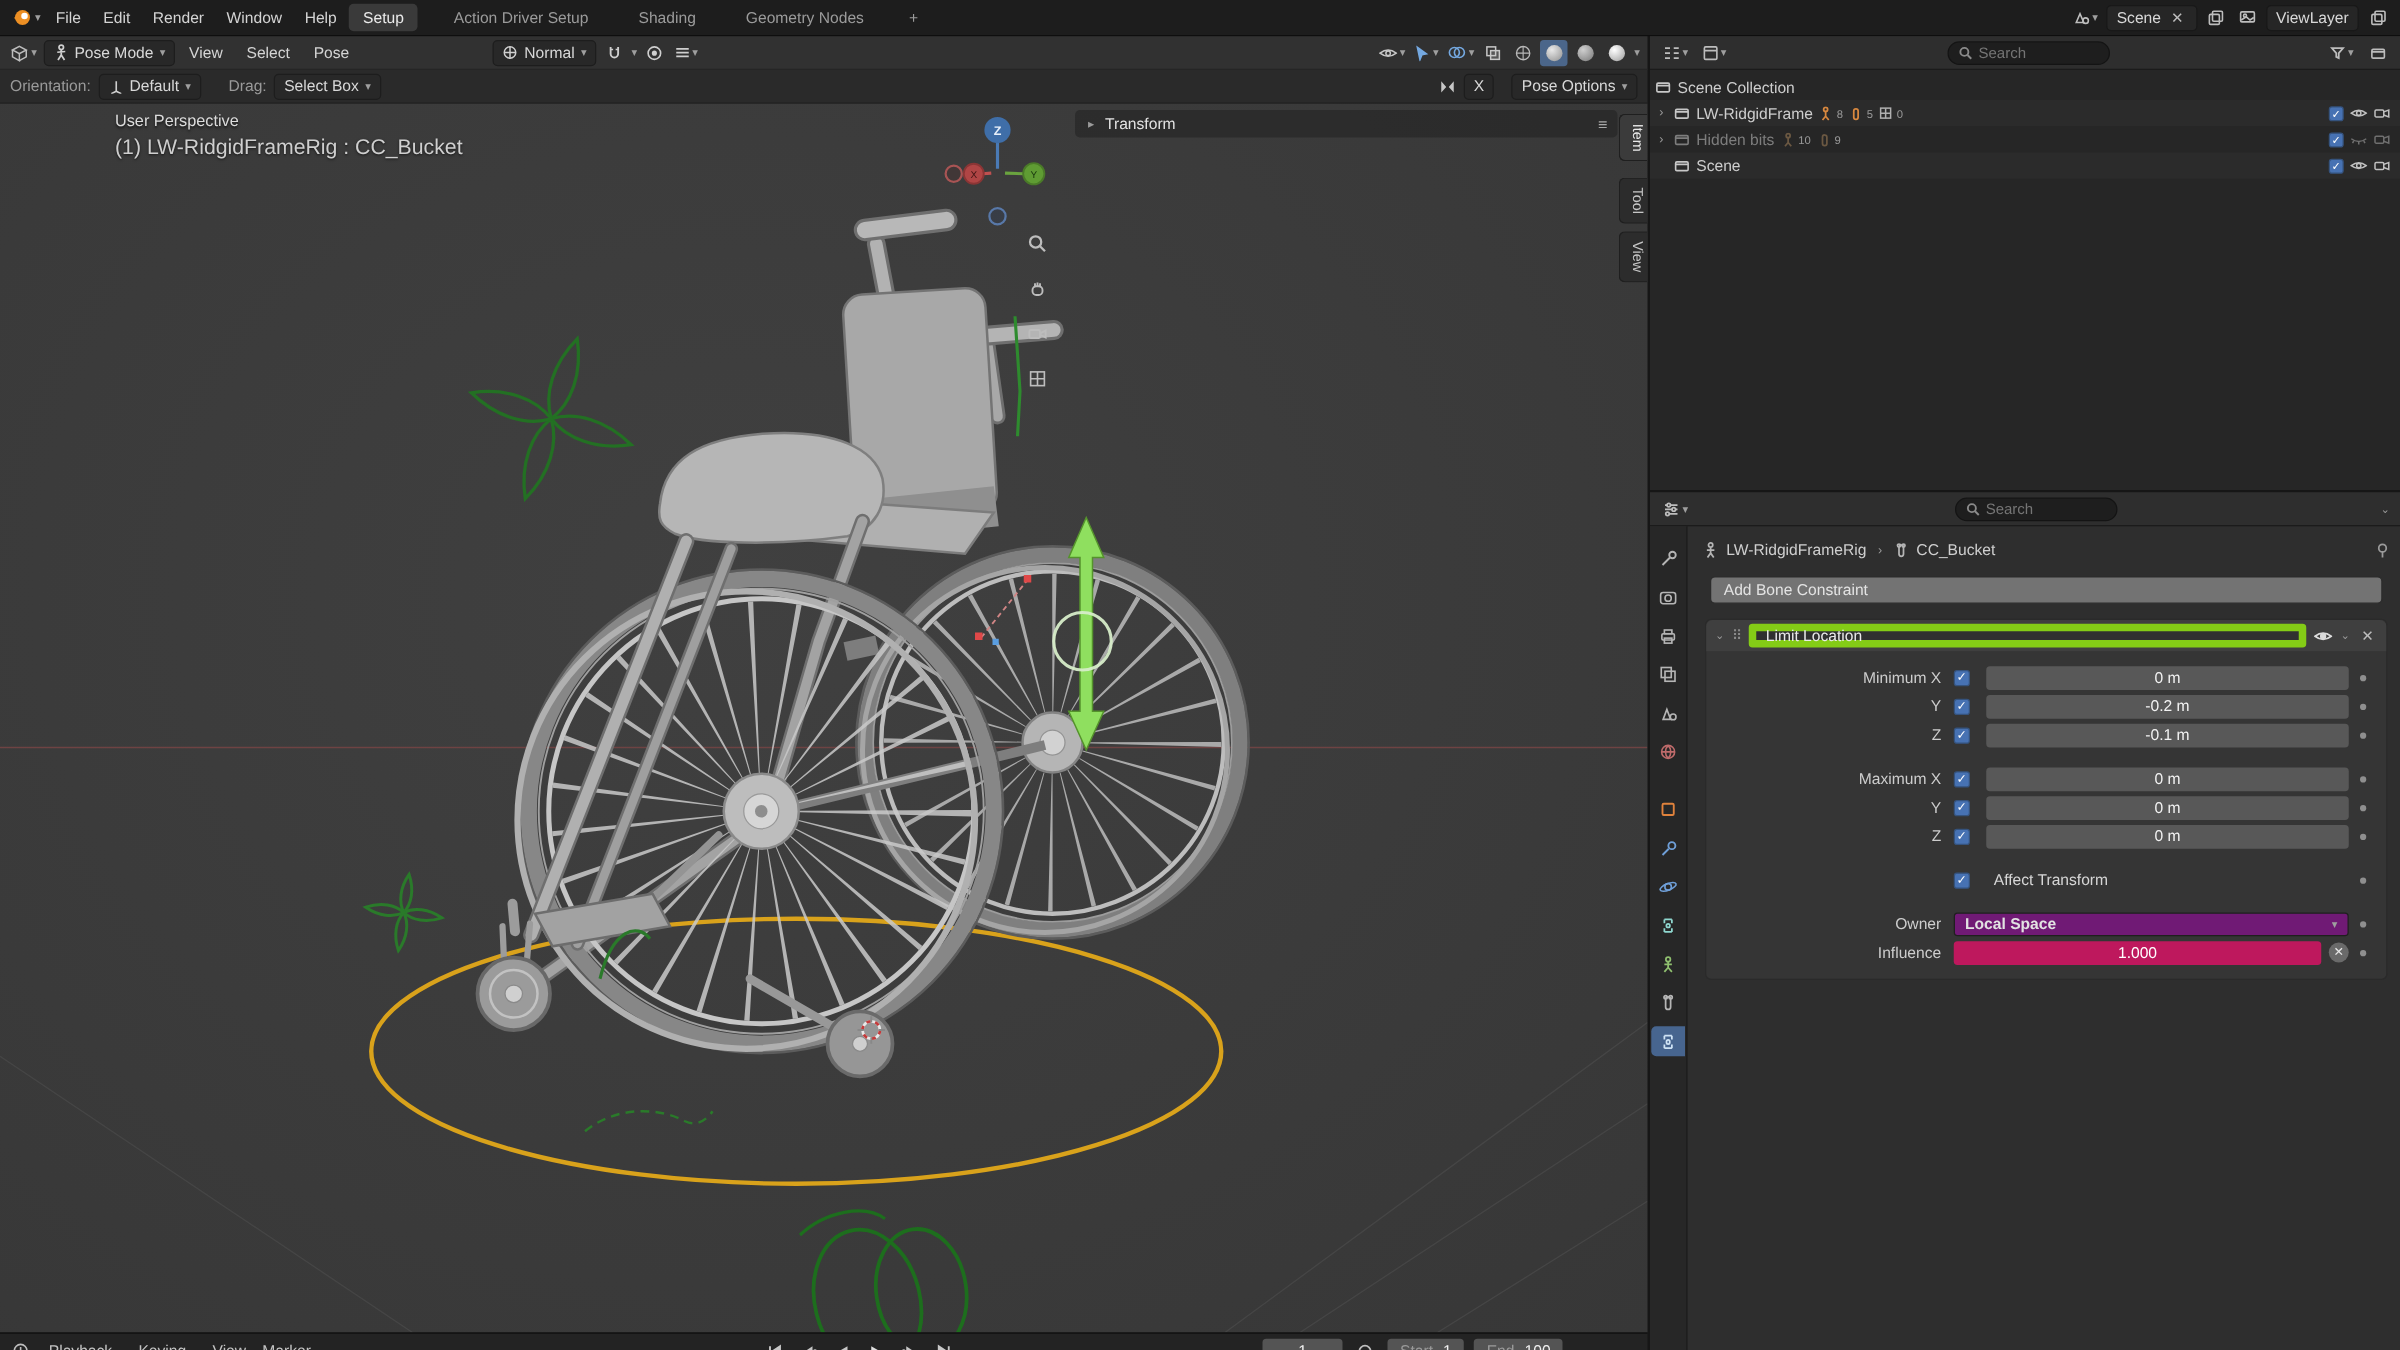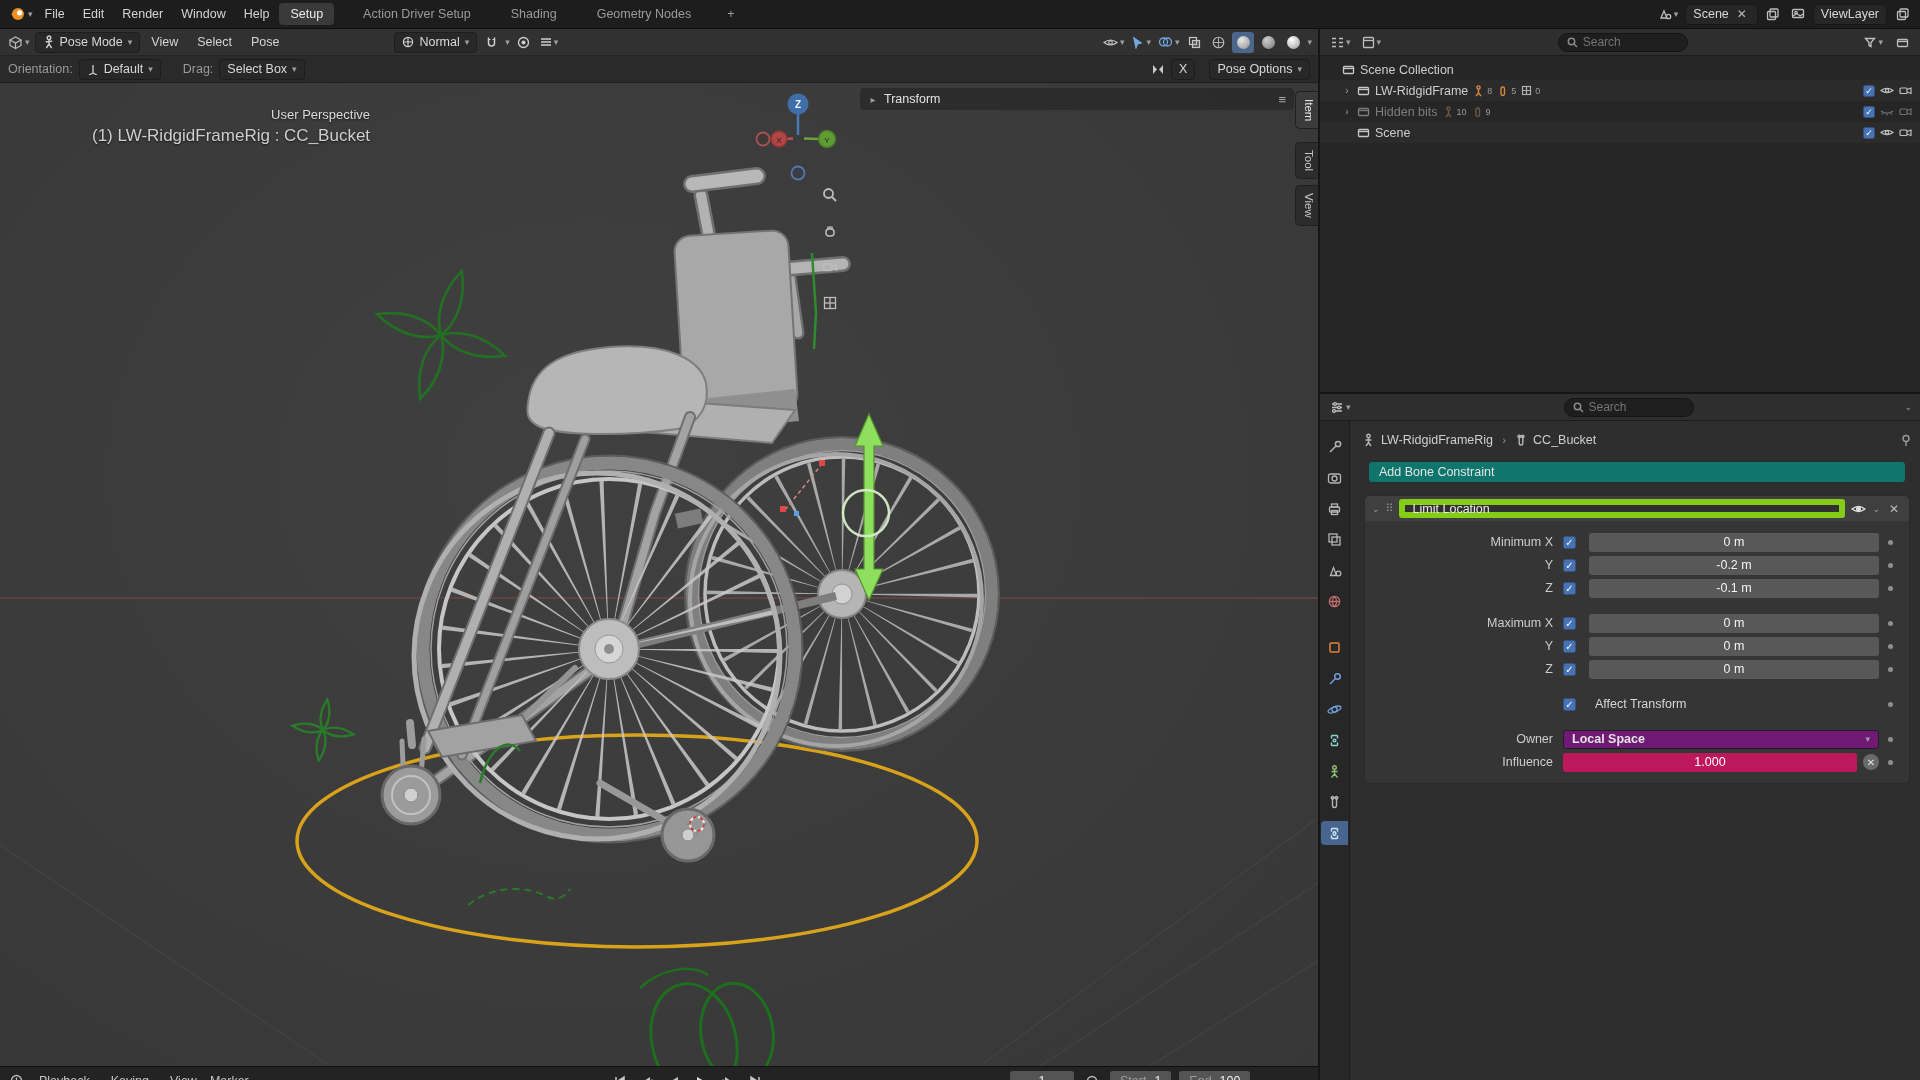--- a/index.html
+++ b/index.html
@@ -33,21 +33,21 @@
   .grp-right  { margin-left:auto; display:flex; align-items:center; gap:3px; }
   .sphere { width:13px; height:13px; border-radius:50%; }
   .shade-btn { width:22px; height:21px; display:flex; align-items:center; justify-content:center; border-radius:3px; }
   .shade-btn.active { background:#4b668a; }
 
   
   .vp-canvas { flex:1; position:relative; min-height:0; overflow:hidden;
     background:radial-gradient(ellipse at 45% 40%, #404040 0%, #3b3b3b 55%, #373737 100%); }
   .vp-canvas svg.scene { position:absolute; left:0; top:0; }
   svg text { font-family:"Liberation Sans","DejaVu Sans",sans-serif; }
-  .vp-text { position:absolute; left:92px; top:24px; text-shadow:0 1px 2px rgba(0,0,0,.65);text-align:right; }
+  .vp-text { position:absolute; left:92px; top:6px; text-shadow:0 1px 2px rgba(0,0,0,.65); }
   .vp-text .l1 { color:#dcdcdc; font-size:13px; }
   .vp-text .l2 { color:#cfcfcf; font-size:17px; margin-top:4px; }
   .npanel { position:absolute; left:860px; top:5px; width:434px; height:22px; background:rgba(32,32,32,.55); border-radius:4px; display:flex; align-items:center; gap:6px; padding:0 8px; color:#e2e2e2; }
   .npanel .burger { margin-left:auto; color:#a8a8a8; font-size:13px; }
   .side-tab { position:absolute; right:0; width:23px; background:#2c2c2c; border:1px solid #1f1f1f; border-right:none; border-radius:5px 0 0 5px; color:#c6c6c6; font-size:11.5px; writing-mode:vertical-rl; padding:7px 3px; text-align:center; }
   .side-tab.active { background:#3b3b3b; color:#e8e8e8; }
   .nav-icons { position:absolute; left:818px; top:100px; display:flex; flex-direction:column; gap:12px; }
   .nav-icons .nico { width:24px; height:24px; display:flex; align-items:center; justify-content:center; border-radius:50%; }
 
   
@@ -57,39 +57,39 @@
   .tl-right { position:absolute; left:1010px; top:3px; display:flex; align-items:center; gap:8px; }
   .tl-field { background:#545454; border-radius:3px; height:19px; display:flex; align-items:center; justify-content:center; gap:8px; padding:0 10px; color:#f0f0f0; }
 
   
   .outliner { height:363px; flex:0 0 auto; background:#262626; display:flex; flex-direction:column; }
   .ed-header { height:27px; flex:0 0 auto; background:#2e2e2e; border-bottom:1px solid #1b1b1b; display:flex; align-items:center; padding:0 8px; gap:7px; }
   .search { display:flex; align-items:center; gap:5px; background:#1e1e1e; border:1px solid #141414; border-radius:10px; padding:0 8px; height:19px; }
   .search input { background:transparent; border:none; outline:none; color:#cfcfcf; width:96px; font-size:12px; font-family:inherit; }
   .sp { flex:1; }
   .otree { padding-top:3px; }
-  .orow { height:21px; display:flex; align-items:center; gap:5px; padding:0 8px 0 22px; }
+  .orow { height:21px; display:flex; align-items:center; gap:5px; padding:0 8px 0 4px; }
   .orow.alt { background:rgba(255,255,255,.025); }
   .orow .lab { color:#cdcdcd; }
   .orow.dimrow .lab { color:#7d7d7d; }
   .tri { color:#9a9a9a; font-size:10px; width:10px; text-align:center; }
   .badge { font-size:9px; color:#9a9a9a; margin-left:-2px; }
   .ochk { width:12px; height:12px; background:#4772b3; border:1px solid #35537e; border-radius:2.5px; color:#fff; font-size:9px; line-height:10px; text-align:center; }
 
   
   .props { flex:1; background:#2e2e2e; display:flex; flex-direction:column; min-height:0; }
   .props-body { flex:1; display:flex; min-height:0; }
   .tabstrip { width:30px; flex:0 0 auto; background:#272727; border-right:1px solid #1d1d1d; display:flex; flex-direction:column; align-items:center; padding-top:13px; gap:7px; }
   .ptab { width:27px; height:24px; display:flex; align-items:center; justify-content:center; border-radius:4px 0 0 4px; }
   .ptab.spacer { height:8px; }
   .ptab.active { background:#47658f; }
   .props-content { flex:1; padding:8px 8px 0 12px; min-width:0; }
   .crumb { display:flex; align-items:center; gap:6px; height:22px; color:#cfcfcf; }
   .crumb .pin { margin-left:auto; }
-  .addbtn { margin:10px 6px 0 6px; background:#0f766e; border:1px solid #2c2c2c; border-radius:4px; height:22px; display:flex; align-items:center; padding:0 10px; color:#e3e3e3; }
+  .addbtn { margin:10px 6px 0 6px; background:#737373; border:1px solid #2c2c2c; border-radius:4px; height:22px; display:flex; align-items:center; padding:0 10px; color:#e3e3e3; }
   .panel { margin:12px 2px 0 2px; background:#353535; border:1px solid #2a2a2a; border-radius:5px; padding-bottom:8px; }
   .panel-h { height:25px; background:#3f3f3f; border-radius:5px 5px 0 0; display:flex; align-items:center; gap:6px; padding:0 7px; }
   .grip { color:#8a8a8a; font-size:11px; letter-spacing:-1px; }
   .name-field { flex:1; background:#303030; border:6px solid #84cc16; border-radius:3px; height:19px; display:flex; align-items:center; padding:0 8px; color:#eaeaea; }
   .xicon { color:#bdbdbd; font-size:12px; padding:0 3px; }
   .crow { display:grid; grid-template-columns:198px 26px 1fr 22px; align-items:center; height:20px; margin:3px 8px 3px 0; }
   .crow .lbl { text-align:right; padding-right:10px; color:#cdcdcd; }
   .gap8 { height:9px; }
   .chk { width:13px; height:13px; background:#4772b3; border:1px solid #35537e; border-radius:2.5px; color:#fff; font-size:10px; line-height:11px; text-align:center; }
   .vfield { background:#585858; border-radius:3px; height:19px; display:flex; align-items:center; justify-content:center; color:#f2f2f2; }

